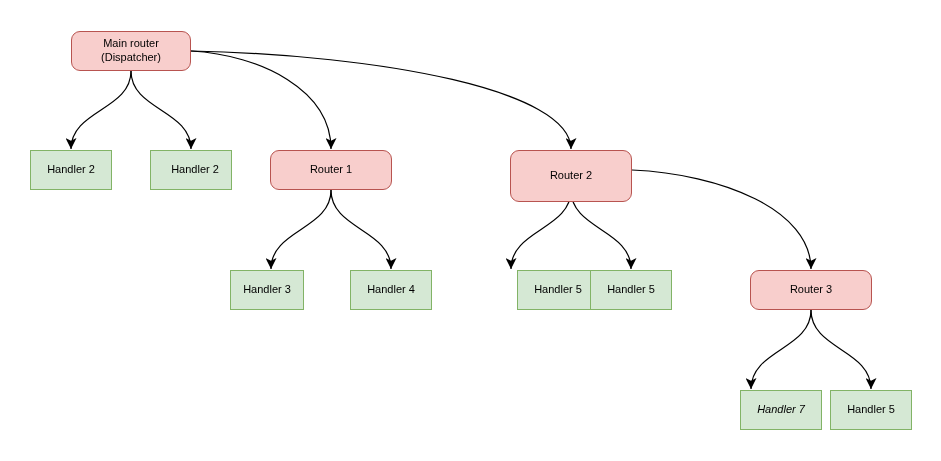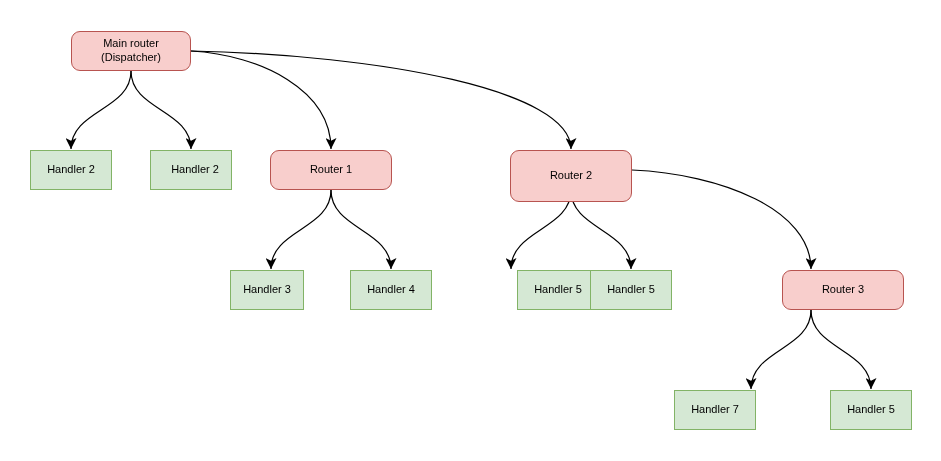--- a/index.html
+++ b/index.html
@@ -71,16 +71,16 @@
 <div class="node router" style="left: 71px; top: 31px; width: 120px; height: 40px;">Main router
 (Dispatcher)</div>
     <div class="node handler" style="left: 30px; top: 150px; width: 82px; height: 40px;">Handler 2</div>
     <div class="node handler" style="left: 150px; top: 150px; width: 82px; height: 40px; padding-left: 8px;">Handler 2</div>
     <div class="node router" style="left: 270px; top: 150px; width: 122px; height: 40px;">Router 1</div>
     <div class="node router" style="left: 510px; top: 150px; width: 122px; height: 52px;">Router 2</div>
     <div class="node handler" style="left: 230px; top: 270px; width: 74px; height: 40px;">Handler 3</div>
     <div class="node handler" style="left: 350px; top: 270px; width: 82px; height: 40px;">Handler 4</div>
     <div class="node handler" style="left: 470px; top: 270px; width: 82px; height: 40px; margin-left: 47px;">Handler 5</div>
     <div class="node handler" style="left: 590px; top: 270px; width: 82px; height: 40px;">Handler 5</div>
-    <div class="node router" style="left: 750px; top: 270px; width: 122px; height: 40px; margin-left: 32px;">Router 3</div>
-    <div class="node handler" style="left: 674px; top: 390px; width: 82px; height: 40px;">Handler 7</div>
+    <div class="node router" style="left: 750px; top: 270px; width: 122px; height: 40px;">Router 3</div>
+    <div class="node handler" style="left: 740px; top: 390px; width: 82px; height: 40px; font-style: italic;">Handler 7</div>
     <div class="node handler" style="left: 830px; top: 390px; width: 82px; height: 40px;">Handler 5</div>
   </div>
 
 </body></html>

